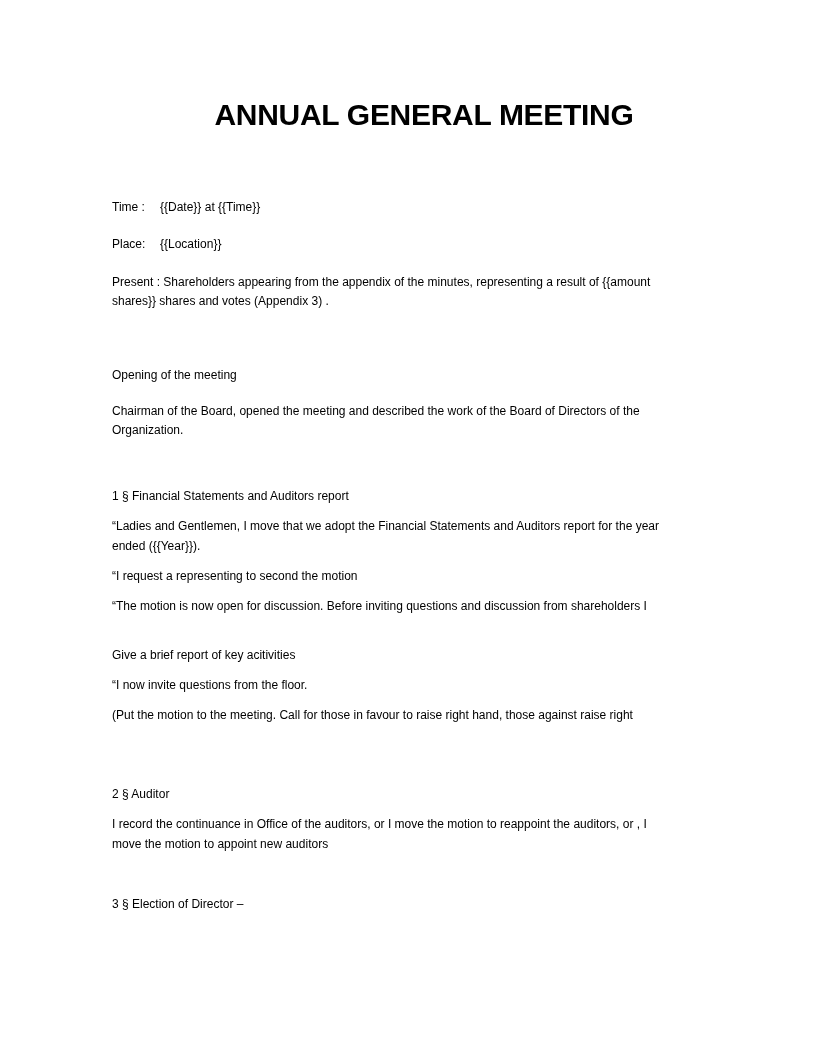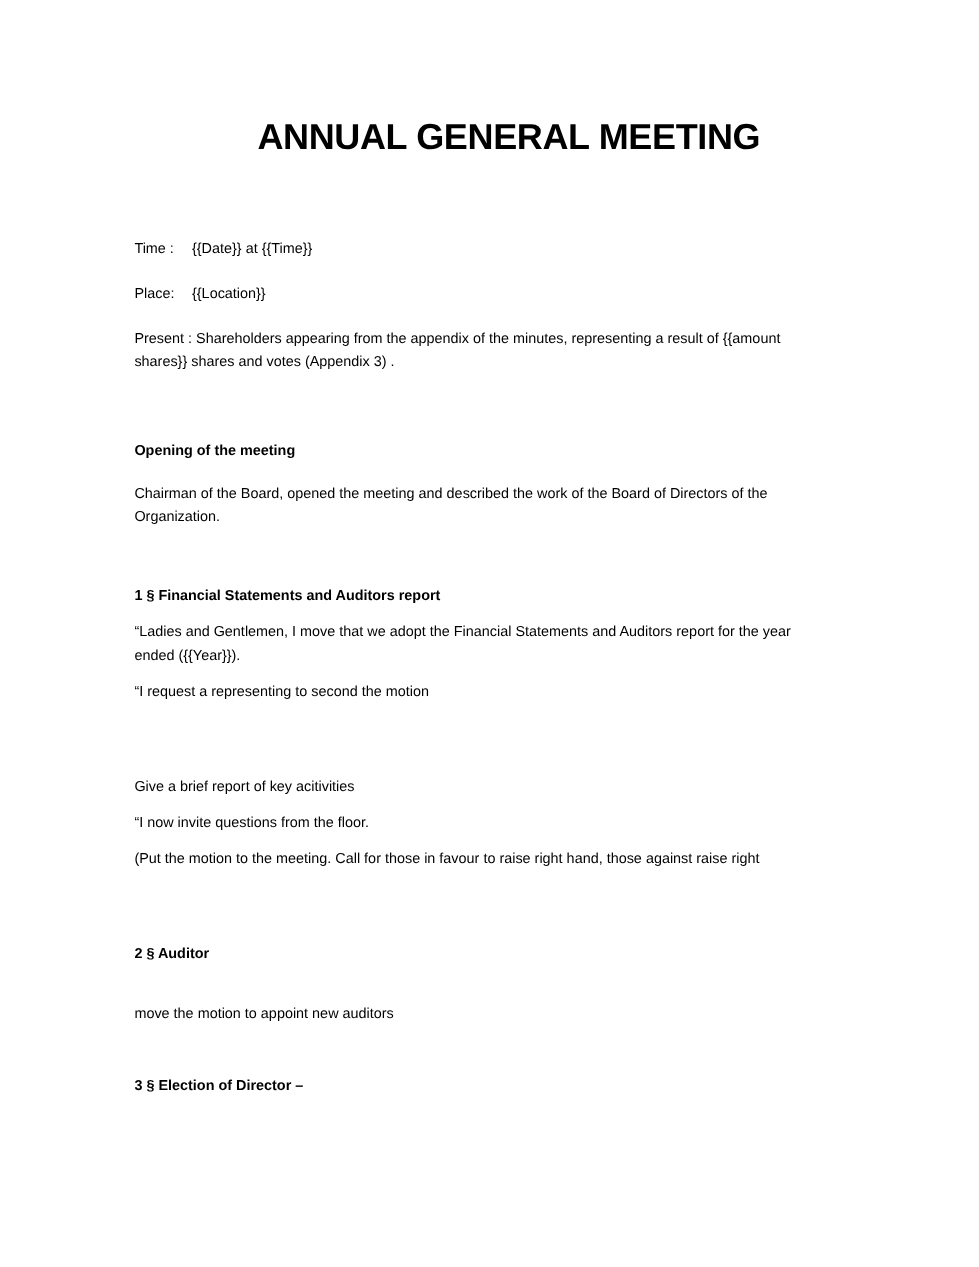--- a/index.html
+++ b/index.html
@@ -2,21 +2,21 @@
 <html><head>
 <meta charset="utf-8">
 <style>
   html, body { margin:0; padding:0; background:#fff; }
   body { width:816px; height:1056px; position:relative; overflow:hidden;
          font-family:"Liberation Sans", "DejaVu Sans", sans-serif; color:#000; }
   .page { position:absolute; left:16px; top:0; width:816px; height:784px; }
   .title { position:absolute; left:0; width:816px; top:98px; text-align:center;
            font-size:30px; font-weight:bold; letter-spacing:-0.3px; }
   .line { position:absolute; left:96px; font-size:12px; line-height:19px; width:630px; }
-  .bold { font-weight:bold; }
+  .bold { font-weight:normal; }
   .tab { display:inline-block; }
 </style>
 </head>
 <body>
 
 <div class="page">
   <div class="title">ANNUAL GENERAL MEETING</div>
 
   <div class="line" style="top:198px">
     <span class="tab" style="width:48px">Time :</span><span>{{Date}} at {{Time}}</span>
@@ -28,21 +28,23 @@
   <div class="line" style="top:292px">shares}} shares and votes  (Appendix  3) .</div>
 
   <div class="line bold" style="top:366px">Opening of the meeting</div>
   <div class="line" style="top:402px">Chairman of the Board, opened the meeting and described the work of the Board of Directors of the</div>
   <div class="line" style="top:421px">Organization.</div>
 
   <div class="line bold" style="top:487px">1 § Financial Statements and Auditors report</div>
   <div class="line" style="top:517px">“Ladies and Gentlemen, I move that we adopt the Financial Statements and Auditors report for the year</div>
   <div class="line" style="top:537px">ended ({{Year}}).</div>
   <div class="line" style="top:567px">“I request a representing to second the motion</div>
+  <div class="line" style="top:597px">“The motion is now open for discussion. Before inviting questions and discussion from shareholders I</div>
   <div class="line" style="top:646px">Give a brief report of key acitivities</div>
   <div class="line" style="top:676px">“I now invite questions from the floor.</div>
   <div class="line" style="top:706px">(Put the motion to the meeting. Call for those in favour to raise right hand, those against raise right</div>
 
   <div class="line bold" style="top:785px">2 § Auditor</div>
+  <div class="line" style="top:815px">I record the continuance in Office of the auditors, or I move the motion to reappoint the auditors, or ,  I</div>
   <div class="line" style="top:835px">move the motion to appoint new auditors</div>
 
   <div class="line bold" style="top:895px">3 § Election of Director –</div>
 </div>
 
 </body></html>

